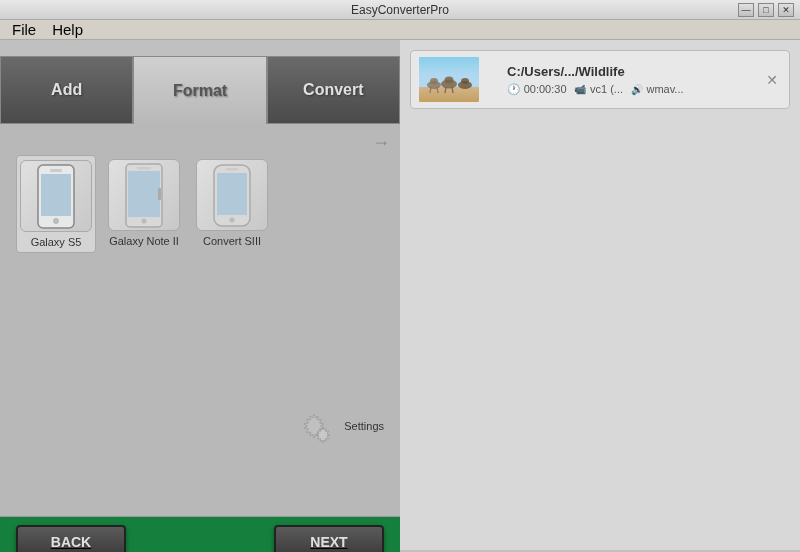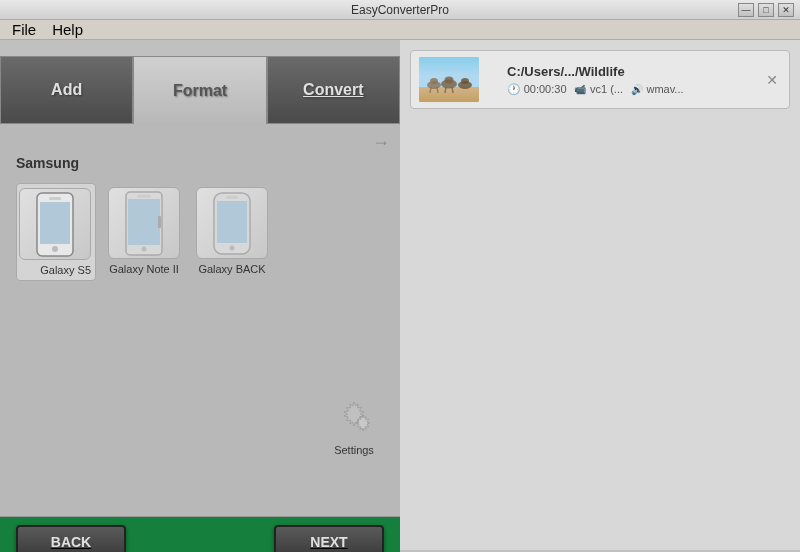--- a/index.html
+++ b/index.html
@@ -106,21 +106,20 @@
       color: #e0e0e0;
     }
     .tab-format {
       background: linear-gradient(to bottom, #d0d0d0, #b8b8b8);
       color: #555;
       border-bottom: none;
     }
     .tab-convert {
       background: linear-gradient(to bottom, #6a6a6a, #4a4a4a);
       color: #e0e0e0;
-      text-decoration: underline;
     }
 
     
     .arrow-container {
       display: flex;
       justify-content: flex-end;
       padding: 6px 10px 0 0;
     }
     .arrow {
       color: #888;
@@ -147,21 +146,20 @@
       flex-direction: column;
       align-items: center;
       width: 80px;
       cursor: pointer;
       padding: 4px;
       border-radius: 4px;
     }
     .device-item.selected {
       background: rgba(255,255,255,0.4);
       border: 1px solid #aaa;
-      align-items: flex-end;
     }
     .device-image-container {
       width: 72px;
       height: 72px;
       display: flex;
       align-items: center;
       justify-content: center;
       background: linear-gradient(135deg, #e0e0e0, #c8c8c8);
       border-radius: 6px;
       border: 1px solid #aaa;
@@ -181,21 +179,21 @@
     .settings-area {
       flex: 1;
       display: flex;
       flex-direction: column;
       align-items: flex-end;
       justify-content: flex-end;
       padding: 0 16px 60px 0;
     }
     .settings-btn {
       display: flex;
-      flex-direction: column;
+      flex-direction: row;
       align-items: center;
       cursor: pointer;
     }
     .settings-icon {
       width: 60px;
       height: 60px;
       display: flex;
       align-items: center;
       justify-content: center;
       font-size: 36px;
@@ -345,21 +343,20 @@
       </div>
       <div class="tab tab-convert">
         <span>Convert</span>
       </div>
     </div>
 
     <div class="arrow-container">
       <span class="arrow">→</span>
     </div>
 
-    <div class="section-label">Samsung</div>
 
     <div class="device-grid">
 
       <div class="device-item selected">
         <div class="device-image-container">
           <svg class="phone-svg phone-selected" viewBox="0 0 40 65">
             <rect class="phone-body" x="2" y="1" width="36" height="63" rx="5" ry="5"></rect>
             <rect class="phone-screen" x="5" y="10" width="30" height="42"></rect>
             <circle class="phone-button" cx="20" cy="57" r="3"></circle>
             <rect fill="#ccc" x="14" y="5" width="12" height="3" rx="1"></rect>
@@ -384,21 +381,21 @@
 
       <div class="device-item">
         <div class="device-image-container">
           <svg class="phone-svg" viewBox="0 0 40 65">
             <rect class="phone-body" x="2" y="2" width="36" height="61" rx="8" ry="8"></rect>
             <rect class="phone-screen" x="5" y="10" width="30" height="42"></rect>
             <circle class="phone-button" cx="20" cy="57" r="2.5"></circle>
             <rect fill="#ccc" x="14" y="5" width="12" height="2.5" rx="1"></rect>
           </svg>
         </div>
-        <div class="device-name">Galaxy BACK</div>
+        <div class="device-name">Convert SIII</div>
       </div>
 
     </div>
 
     <div class="settings-area">
       <div class="settings-btn">
         <div class="settings-icon">
           <svg width="55" height="55" viewBox="0 0 55 55">
 
             <g transform="translate(15,15)">

